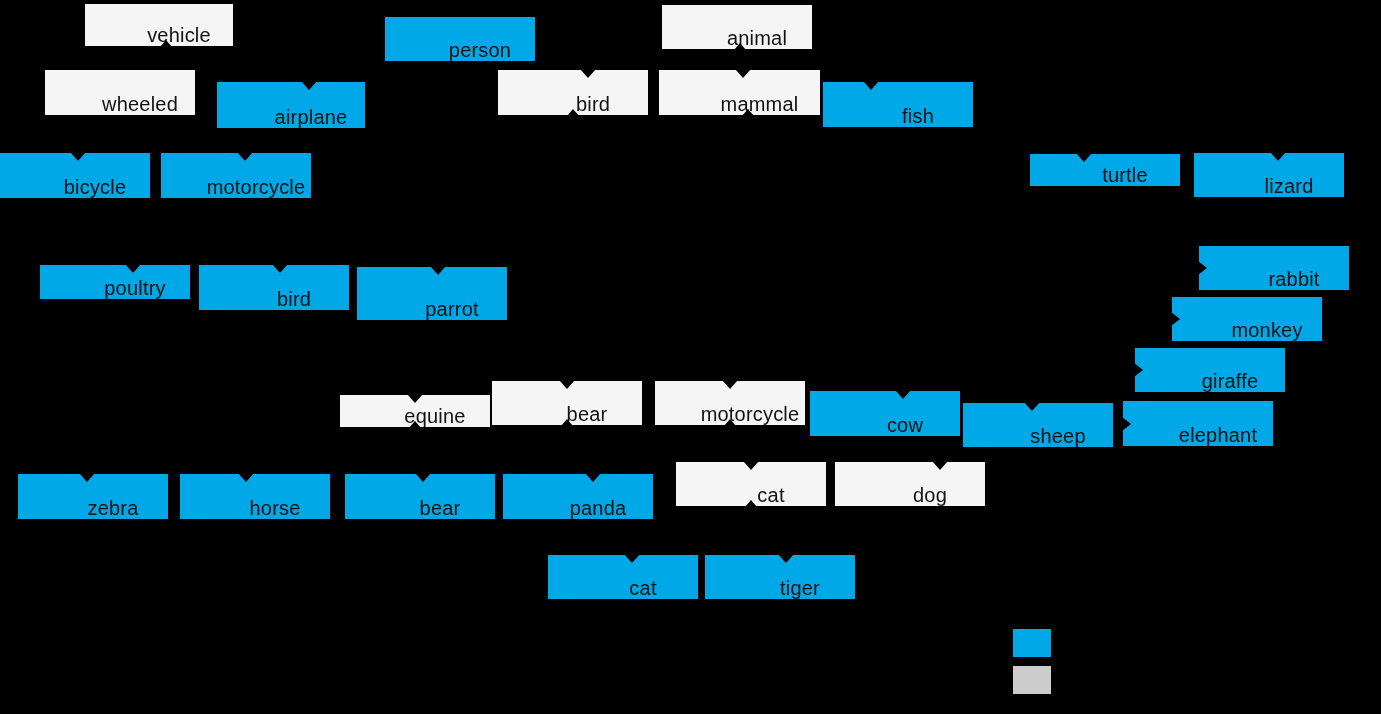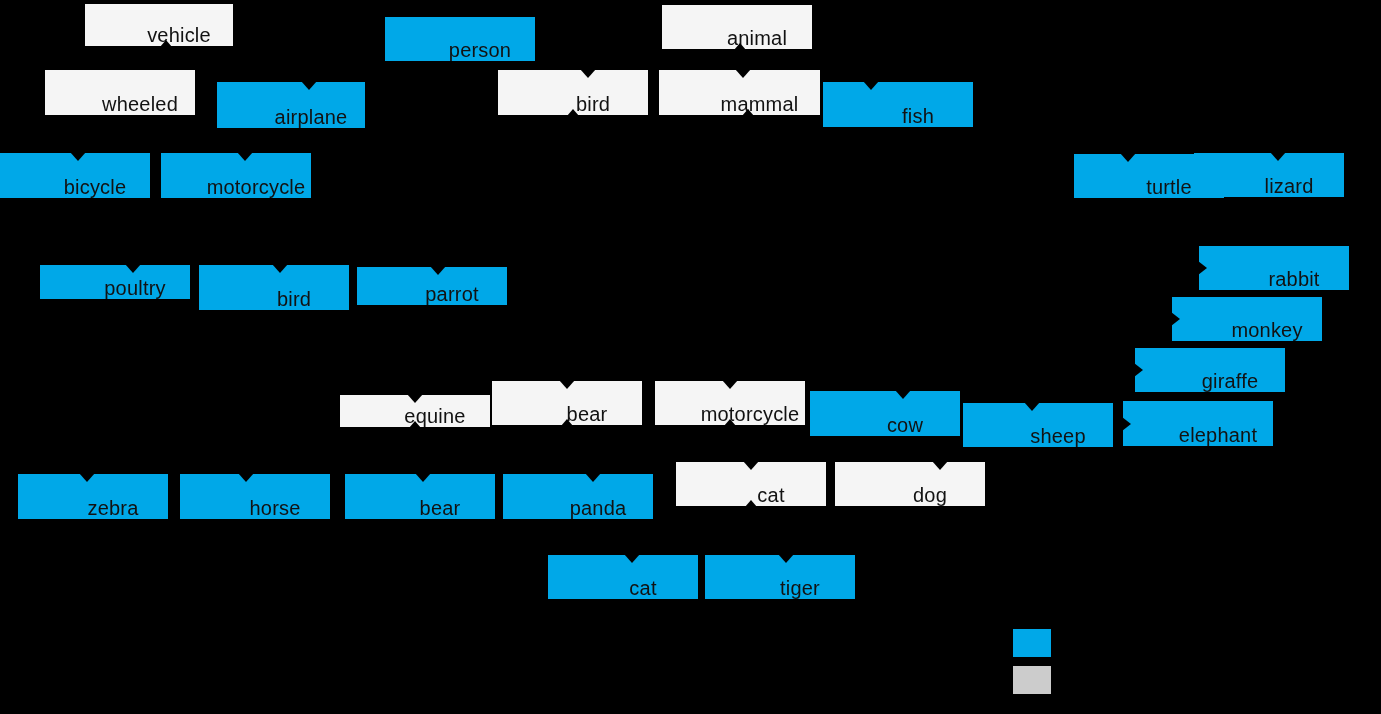--- a/index.html
+++ b/index.html
@@ -92,38 +92,38 @@
   </div>
 
   <div class="node highlight" style="left:0px;top:141px;width:150px;height:45px">
     <span class="lbl">bicycle</span>
     <i class="mk mk-t" style="left:52%"></i>
   </div>
   <div class="node highlight" style="left:161px;top:141px;width:150px;height:45px">
     <span class="lbl">motorcycle</span>
     <i class="mk mk-t" style="left:56%"></i>
   </div>
-  <div class="node highlight" style="left:1074px;top:142px;width:150px;height:44px">
+  <div class="node highlight" style="left:1030px;top:142px;width:150px;height:32px">
     <span class="lbl">turtle</span>
     <i class="mk mk-t" style="left:36%"></i>
   </div>
   <div class="node highlight" style="left:1194px;top:141px;width:150px;height:44px">
     <span class="lbl">lizard</span>
     <i class="mk mk-t" style="left:56%"></i>
   </div>
 
   <div class="node highlight" style="left:40px;top:253px;width:150px;height:34px">
     <span class="lbl">poultry</span>
     <i class="mk mk-t" style="left:62%"></i>
   </div>
   <div class="node highlight" style="left:199px;top:253px;width:150px;height:45px">
     <span class="lbl">bird</span>
     <i class="mk mk-t" style="left:54%"></i>
   </div>
-  <div class="node highlight" style="left:357px;top:255px;width:150px;height:38px">
+  <div class="node highlight" style="left:357px;top:255px;width:150px;height:53px">
     <span class="lbl">parrot</span>
     <i class="mk mk-t" style="left:54%"></i>
   </div>
   <div class="node highlight" style="left:1199px;top:234px;width:150px;height:44px">
     <span class="lbl">rabbit</span>
     <i class="mk mk-l"></i>
   </div>
   <div class="node highlight" style="left:1172px;top:285px;width:150px;height:44px">
     <span class="lbl">monkey</span>
     <i class="mk mk-l"></i>

